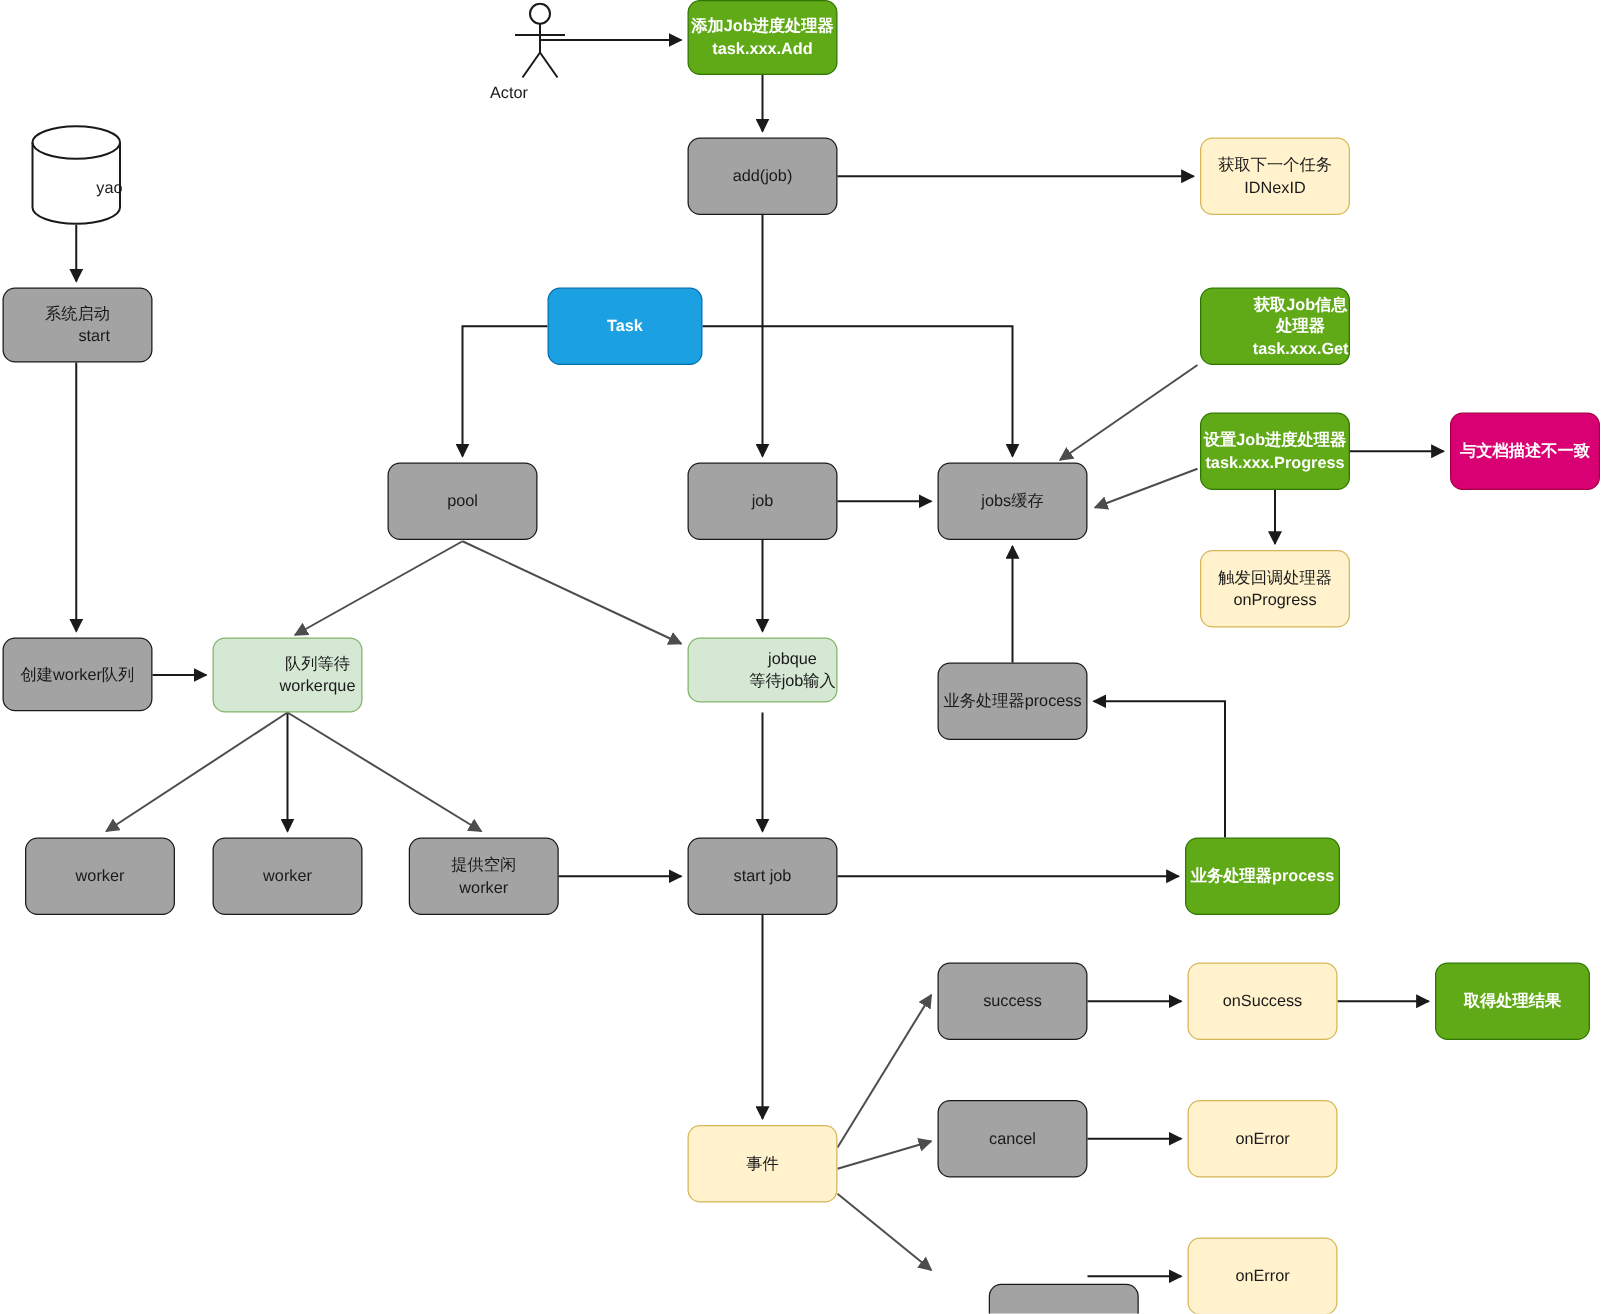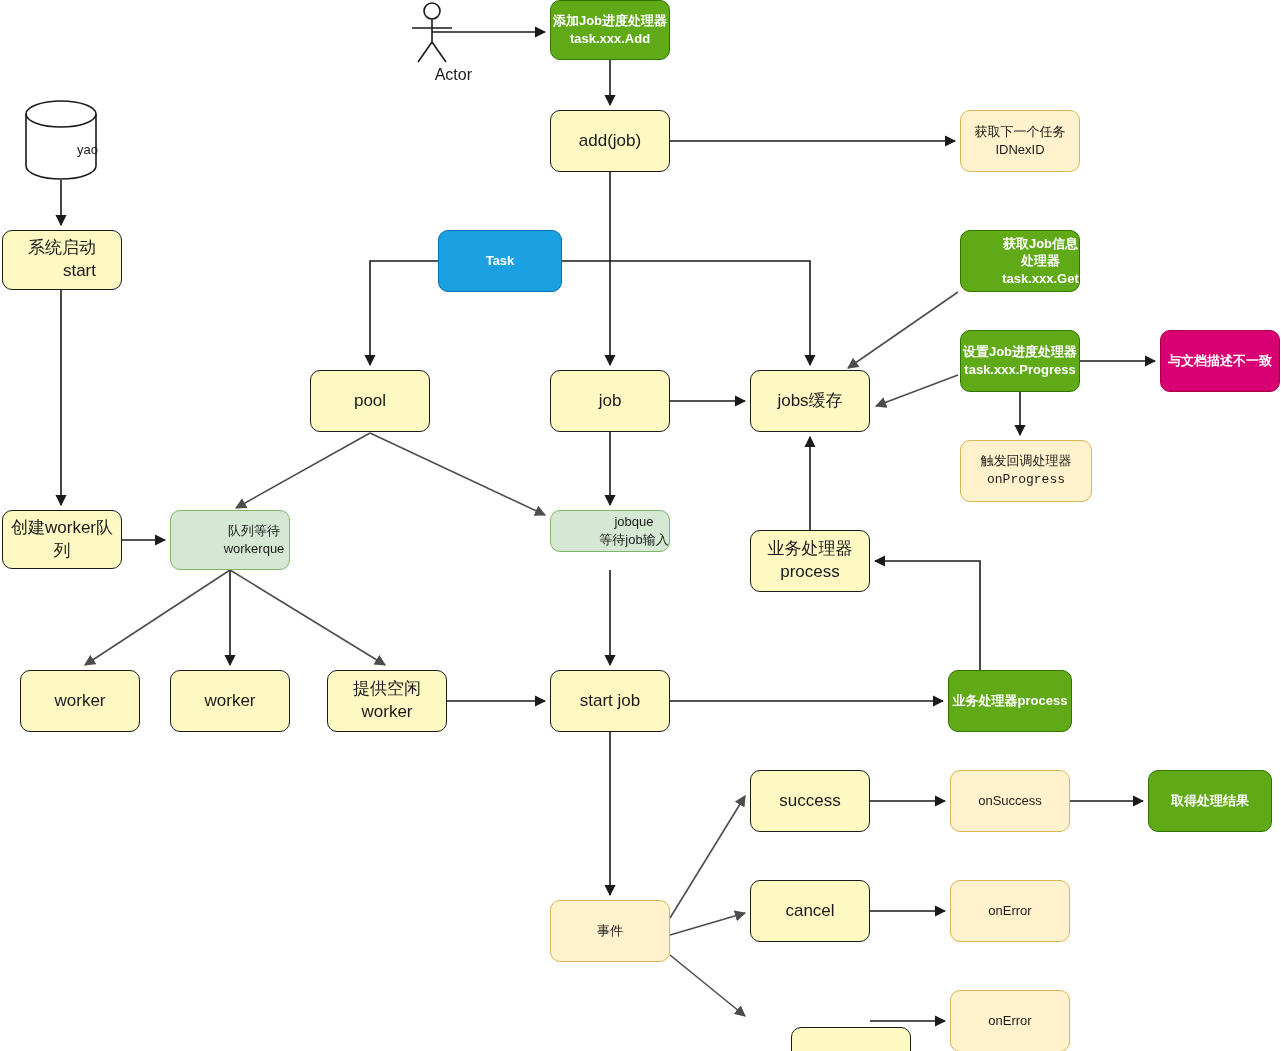--- a/index.html
+++ b/index.html
@@ -1,27 +1,27 @@
 <!DOCTYPE html>
 <html><head>
 <meta charset="utf-8">
 <style>
   html,body{margin:0;padding:0;background:#ffffff;}
   body{font-family:"Liberation Sans","DejaVu Sans",sans-serif;}
   #canvas{position:relative;width:1281px;height:1051px;overflow:hidden;background:#fff;}
   svg#edges{position:absolute;left:0;top:0;width:1281px;height:1051px;pointer-events:none;}
   .node{position:absolute;box-sizing:border-box;display:flex;align-items:center;justify-content:center;
         text-align:center;border-radius:10px;line-height:1.35;white-space:pre-line;}
-  .n-plain{background:#fef9c3;border:1px solid #1a1a1a;color:#1a1a1a;font-size:17px;}
+  .n-plain{background:#a3a3a3;border:1px solid #1a1a1a;color:#1a1a1a;font-size:13px;}
   .n-green{background:#60a917;border:1px solid #2d7600;color:#ffffff;font-size:13px;font-weight:bold;}
   .n-greenlt{background:#d5e8d4;border:1px solid #82b366;color:#1a1a1a;font-size:13px;padding-left:48px;}
   .n-yellow{background:#fff2cc;border:1px solid #d6b656;color:#1a1a1a;font-size:13px;}
   .n-blue{background:#1ba1e2;border:1px solid #006eaf;color:#ffffff;font-size:13px;font-weight:bold;}
   .n-magenta{background:#d80073;border:1px solid #a50040;color:#ffffff;font-size:13px;font-weight:bold;}
-  .actor-label{position:absolute;font-size:16px;color:#1a1a1a;text-align:right;}
+  .actor-label{position:absolute;font-size:13px;color:#1a1a1a;text-align:left;}
   .cyl{position:absolute;}
   .cyl-text{position:absolute;font-size:13px;color:#1a1a1a;text-align:right;width:100%;}
 </style>
 </head>
 <body>
 
 <div id="canvas">
 
   <svg id="edges" viewBox="0 0 1281 1051">
     <defs>
@@ -121,31 +121,31 @@
 task.xxx.Add</div>
       <div class="node n-plain" style="left: 550px; top: 110px; width: 120px; height: 62px;">add(job)</div>
       <div class="node n-yellow" style="left: 960px; top: 110px; width: 120px; height: 62px;">获取下一个任务
 IDNexID</div>
       <div class="node n-blue" style="left: 438px; top: 230px; width: 124px; height: 62px;">Task</div>
       <div class="node n-green" style="left: 960px; top: 230px; width: 120px; height: 62px; padding-left: 41px;">获取Job信息处理器
 task.xxx.Get</div>
       <div class="node n-green" style="left: 960px; top: 330px; width: 120px; height: 62px;">设置Job进度处理器
 task.xxx.Progress</div>
       <div class="node n-magenta" style="left: 1160px; top: 330px; width: 120px; height: 62px;">与文档描述不一致</div>
-      <div class="node n-yellow" style="left: 960px; top: 440px; width: 132px; height: 62px; font-family: Liberation Mono, monospace;">触发回调处理器
+      <div class="node n-yellow" style="left: 960px; top: 440px; width: 120px; height: 62px;">触发回调处理器
 onProgress</div>
       <div class="node n-plain" style="left: 310px; top: 370px; width: 120px; height: 62px;">pool</div>
       <div class="node n-plain" style="left: 550px; top: 370px; width: 120px; height: 62px;">job</div>
       <div class="node n-plain" style="left: 750px; top: 370px; width: 120px; height: 62px;">jobs缓存</div>
       <div class="node n-plain" style="left: 2px; top: 230px; width: 120px; height: 60px; text-align: right;">系统启动
 start</div>
       <div class="node n-plain" style="left: 2px; top: 510px; width: 120px; height: 59px;">创建worker队列</div>
       <div class="node n-greenlt" style="left: 170px; top: 510px; width: 120px; height: 60px;">队列等待
 workerque</div>
-      <div class="node n-greenlt" style="left: 550px; top: 510px; width: 120px; height: 42px;">jobque
+      <div class="node n-greenlt" style="left: 550px; top: 510px; width: 120px; height: 52px;">jobque
 等待job输入</div>
       <div class="node n-plain" style="left: 750px; top: 530px; width: 120px; height: 62px;">业务处理器process</div>
       <div class="node n-plain" style="left: 20px; top: 670px; width: 120px; height: 62px;">worker</div>
       <div class="node n-plain" style="left: 170px; top: 670px; width: 120px; height: 62px;">worker</div>
       <div class="node n-plain" style="left: 327px; top: 670px; width: 120px; height: 62px;">提供空闲
 worker</div>
       <div class="node n-plain" style="left: 550px; top: 670px; width: 120px; height: 62px;">start job</div>
       <div class="node n-green" style="left: 948px; top: 670px; width: 124px; height: 62px;">业务处理器process</div>
       <div class="node n-yellow" style="left: 550px; top: 900px; width: 120px; height: 62px;">事件</div>
       <div class="node n-plain" style="left: 750px; top: 770px; width: 120px; height: 62px;">success</div>

